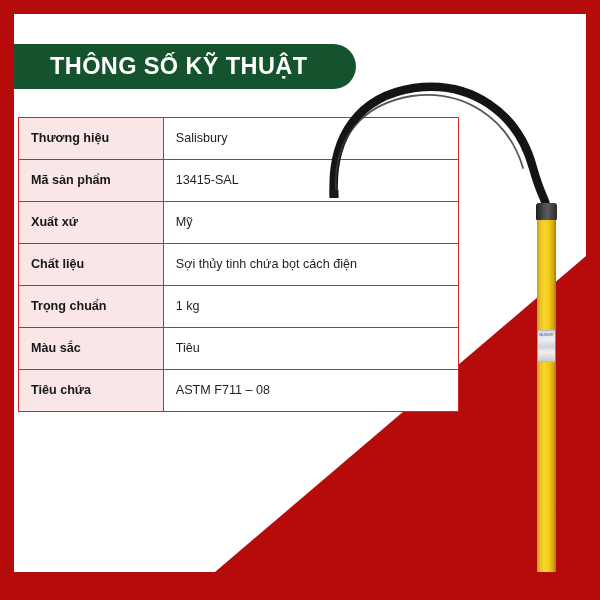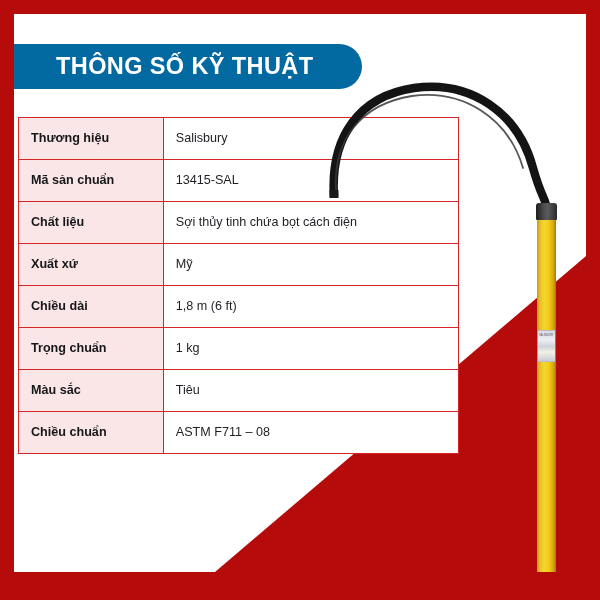--- a/index.html
+++ b/index.html
@@ -28,23 +28,23 @@
   .diagonal {
     position:absolute;
     left:0; top:0; width:600px; height:600px;
     z-index:5;
     pointer-events:none;
   }
 
   
   .banner {
     position:absolute;
-    left:6px; top:44px;
+    left:0; top:44px;
     width:356px; height:45px;
-    background:#0369a1;
+    background:#14532d;
     border-radius:0 24px 24px 0;
     z-index:20;
     display:flex; align-items:center;padding-left:12px;
   }
   .banner-title {
     color:#ffffff;
     font-size:23.5px;
     font-weight:bold;
     letter-spacing:0.4px;
     padding-left:38px;
@@ -146,45 +146,41 @@
     <div class="banner-title">THÔNG SỐ KỸ THUẬT</div>
   </div>
 
   <table class="spec-table">
     <tbody>
       <tr>
         <td class="spec-label">Thương hiệu</td>
         <td class="spec-value">Salisbury</td>
       </tr>
       <tr>
-        <td class="spec-label">Mã sản chuẩn</td>
+        <td class="spec-label">Mã sản phẩm</td>
         <td class="spec-value">13415-SAL</td>
-      </tr>
-      <tr>
-        <td class="spec-label">Chất liệu</td>
-        <td class="spec-value">Sợi thủy tinh chứa bọt cách điện</td>
       </tr>
       <tr>
         <td class="spec-label">Xuất xứ</td>
         <td class="spec-value">Mỹ</td>
       </tr>
       <tr>
-        <td class="spec-label">Chiều dài</td>
-        <td class="spec-value">1,8 m (6 ft)</td>
+        <td class="spec-label">Chất liệu</td>
+        <td class="spec-value">Sợi thủy tinh chứa bọt cách điện</td>
       </tr>
       <tr>
         <td class="spec-label">Trọng chuẩn</td>
         <td class="spec-value">1 kg</td>
       </tr>
       <tr>
         <td class="spec-label">Màu sắc</td>
         <td class="spec-value">Tiêu</td>
       </tr>
       <tr>
-        <td class="spec-label">Chiều chuẩn</td>
+        <td class="spec-label">Tiêu chứa</td>
         <td class="spec-value">ASTM F711 – 08</td>
       </tr>
     </tbody>
   </table>
 
   <div class="frame-edge frame-top"></div>
   <div class="frame-edge frame-bottom"></div>
   <div class="frame-edge frame-left"></div>
   <div class="frame-edge frame-right"></div>
 

